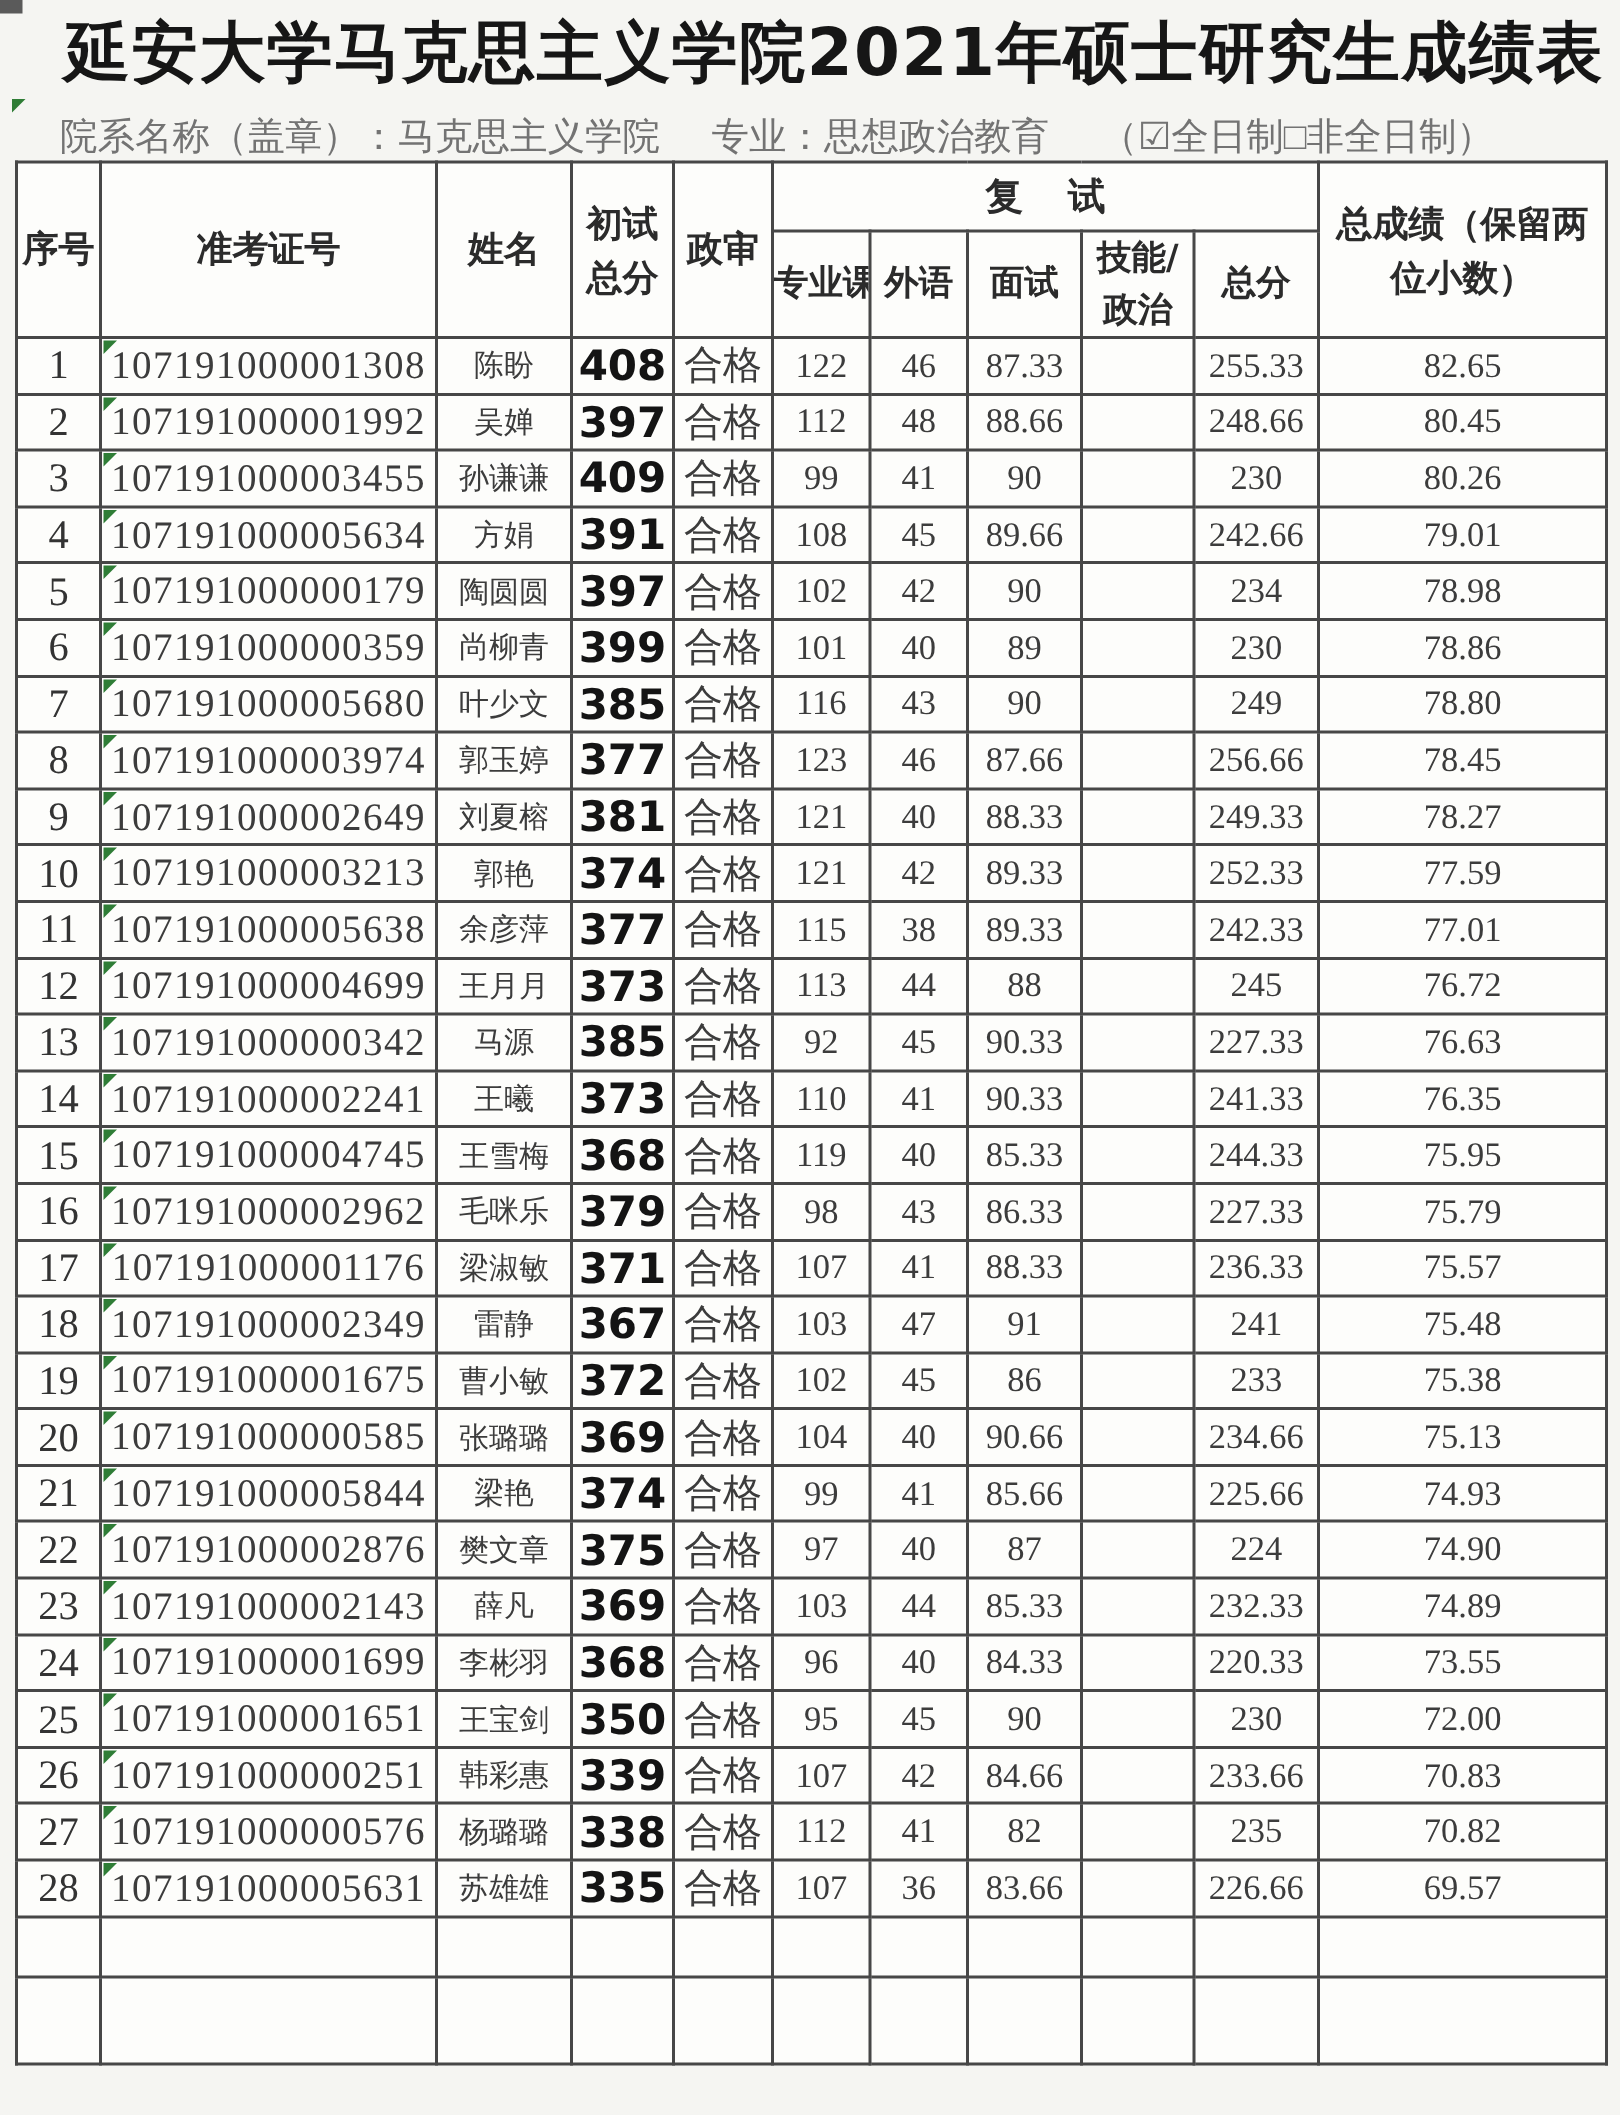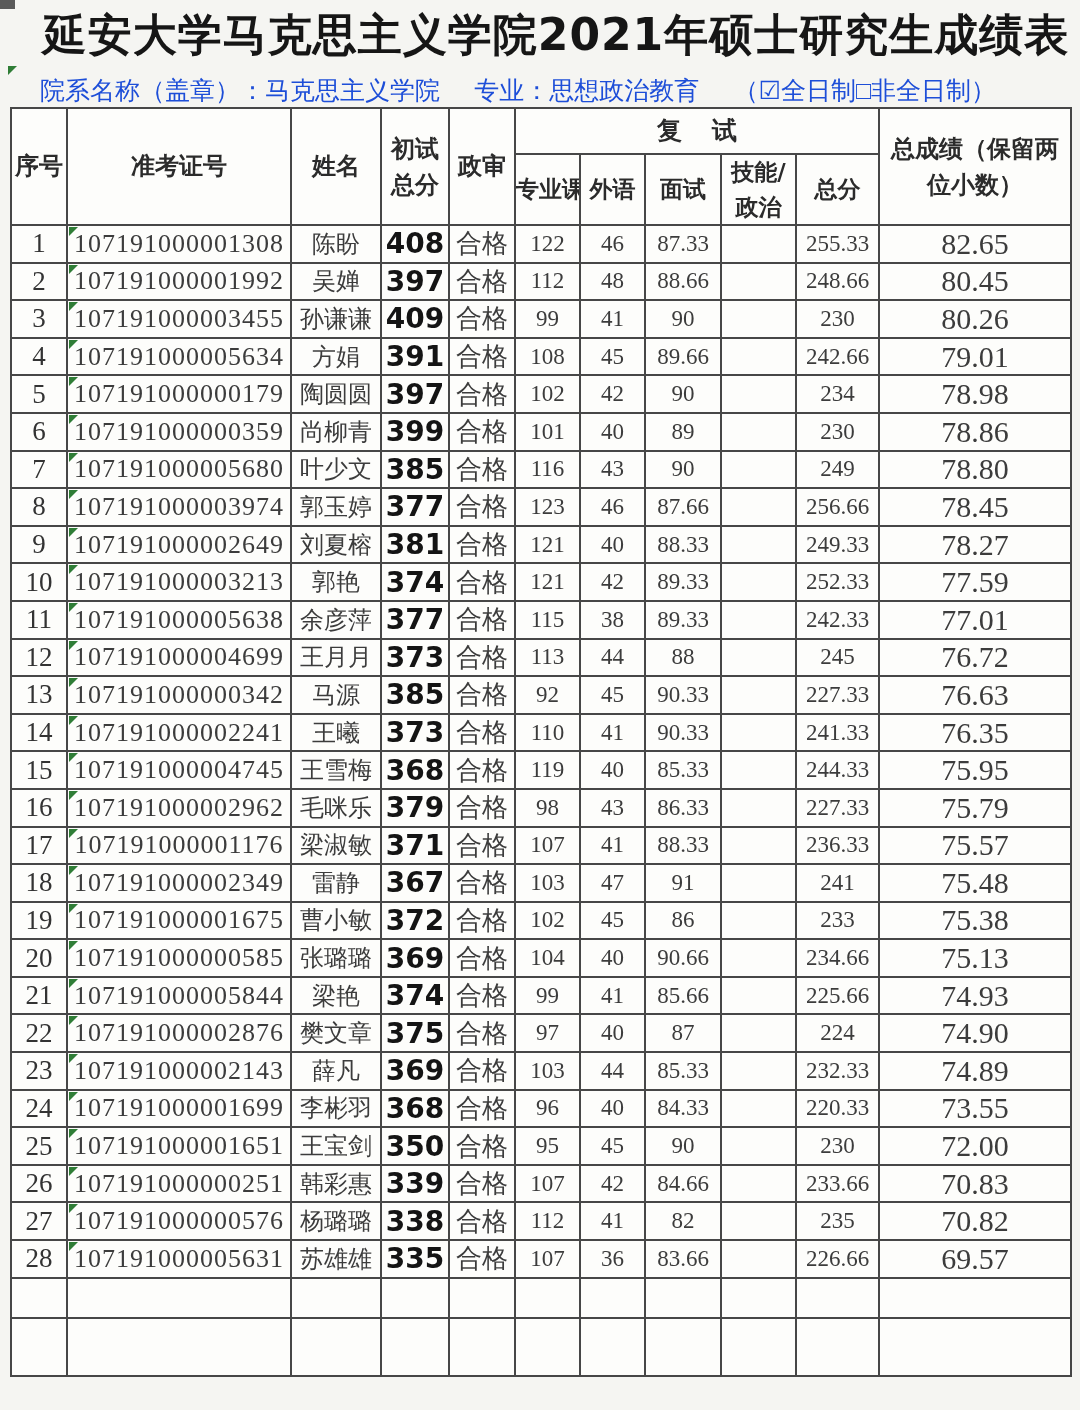--- a/index.html
+++ b/index.html
@@ -2,21 +2,21 @@
 <html><head>
 <meta charset="utf-8">
 <style>
   html,body{margin:0;padding:0;}
   body{background:#e9e9e7;font-family:"Liberation Serif","DejaVu Serif",serif;}
   .screen{position:relative;width:1080px;height:1410px;margin:0 auto;background:#f5f5f2;overflow:hidden;
           color:#3a3a3a;}
   .corner-artifact{position:absolute;left:0;top:0;width:15px;height:9px;background:#5a5a5a;}
   .title{position:absolute;top:6px;left:16px;width:100%;text-align:center;font-size:44px;font-weight:bold;
          color:#161616;font-family:"DejaVu Sans","Liberation Sans",sans-serif;letter-spacing:1px;white-space:nowrap;}
-  .subtitle{position:absolute;top:74px;left:40px;width:1020px;font-size:25px;color:#1d4ed8;white-space:nowrap;
+  .subtitle{position:absolute;top:74px;left:40px;width:1020px;font-size:25px;color:#737373;white-space:nowrap;
             font-family:"Liberation Serif","DejaVu Serif",serif;}
   .subtitle .seg{margin-right:28px;}
   .subtitle .seg:last-child{margin-right:0;}
   .tri{position:absolute;left:1px;top:1px;width:0;height:0;
        border-top:9px solid #2f7d36;border-right:9px solid transparent;}
   .tri-subtitle{left:8px;top:66px;}
   table.score{position:absolute;top:107px;left:10px;width:1060px;border-collapse:collapse;table-layout:fixed;
               background:#fdfdfb;}
   table.score th,table.score td{border:2px solid #474747;padding:0;text-align:center;vertical-align:middle;
               overflow:hidden;}
@@ -24,24 +24,24 @@
            font-size:24px;line-height:1.35;}
   tr.h1{height:46px;}
   tr.h2{height:64px;}
   th.retest{letter-spacing:30px;text-indent:30px;font-size:25px;}
   th.sub{font-size:23px;}
   th.nowrap{white-space:nowrap;}
   th.wrap2{line-height:1.5;}
   tbody td{height:35.6px;font-size:23px;color:#3c3c3c;}
   tbody td.c0{font-size:27px;color:#333;}
   tbody td.c1{font-size:26px;letter-spacing:1px;position:relative;}
-  tbody td.c2{font-size:24px;}
+  tbody td.c2{font-size:20px;}
   tbody td.c3{font-family:"DejaVu Sans","Liberation Sans",sans-serif;font-weight:bold;font-size:28px;color:#141414;}
   tbody td.c4{font-size:26px;}
-  tbody td.c10{font-size:30px;}
+  tbody td.c10{font-size:23px;}
   tbody tr.empty-row td{height:38px;}
   tbody tr.empty-row.last td{height:56px;}
   col.c0{width:56px;} col.c1{width:224px;} col.c2{width:90px;} col.c3{width:68px;}
   col.c4{width:66px;} col.c5{width:65px;}  col.c6{width:65px;} col.c7{width:76px;}
   col.c8{width:75px;} col.c9{width:83px;}  col.c10{width:192px;}
 </style>
 </head>
 <body>
 
 <div class="screen">

